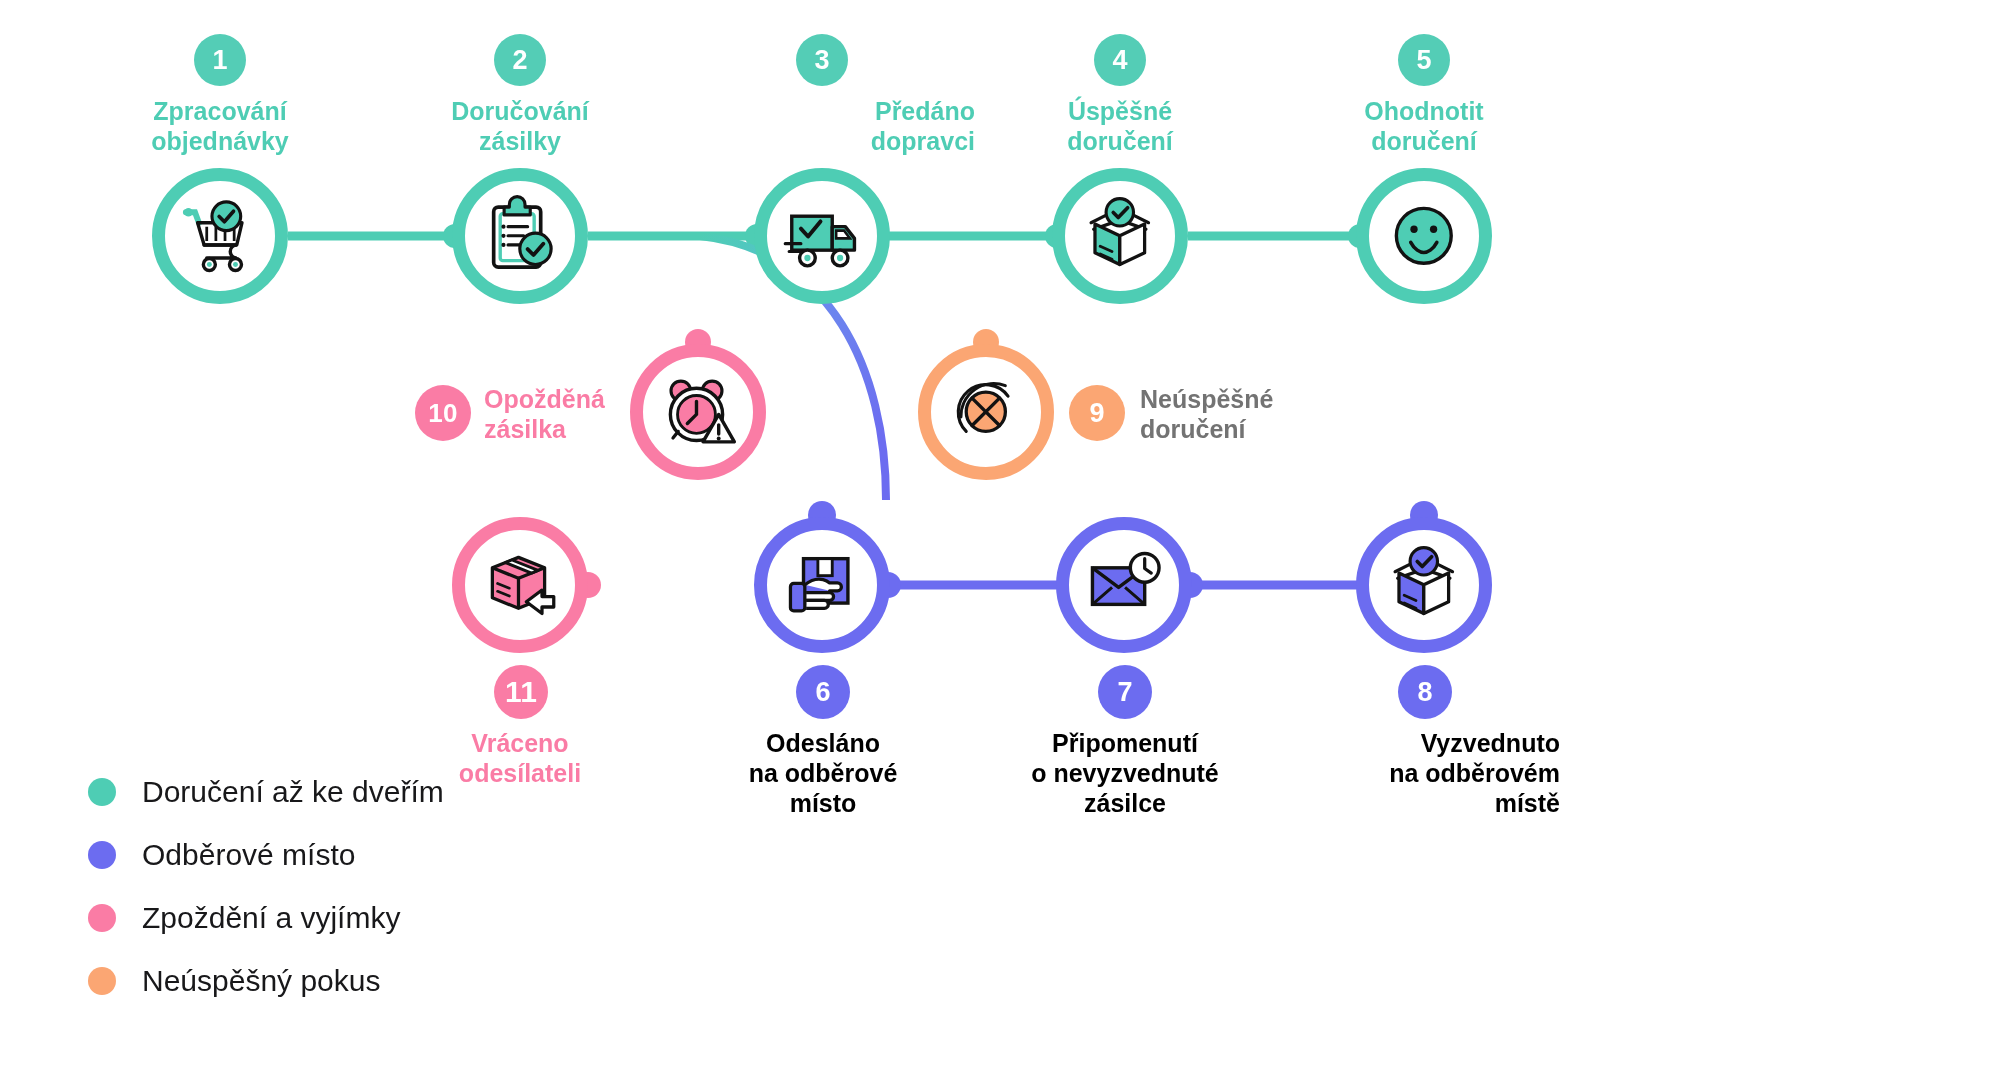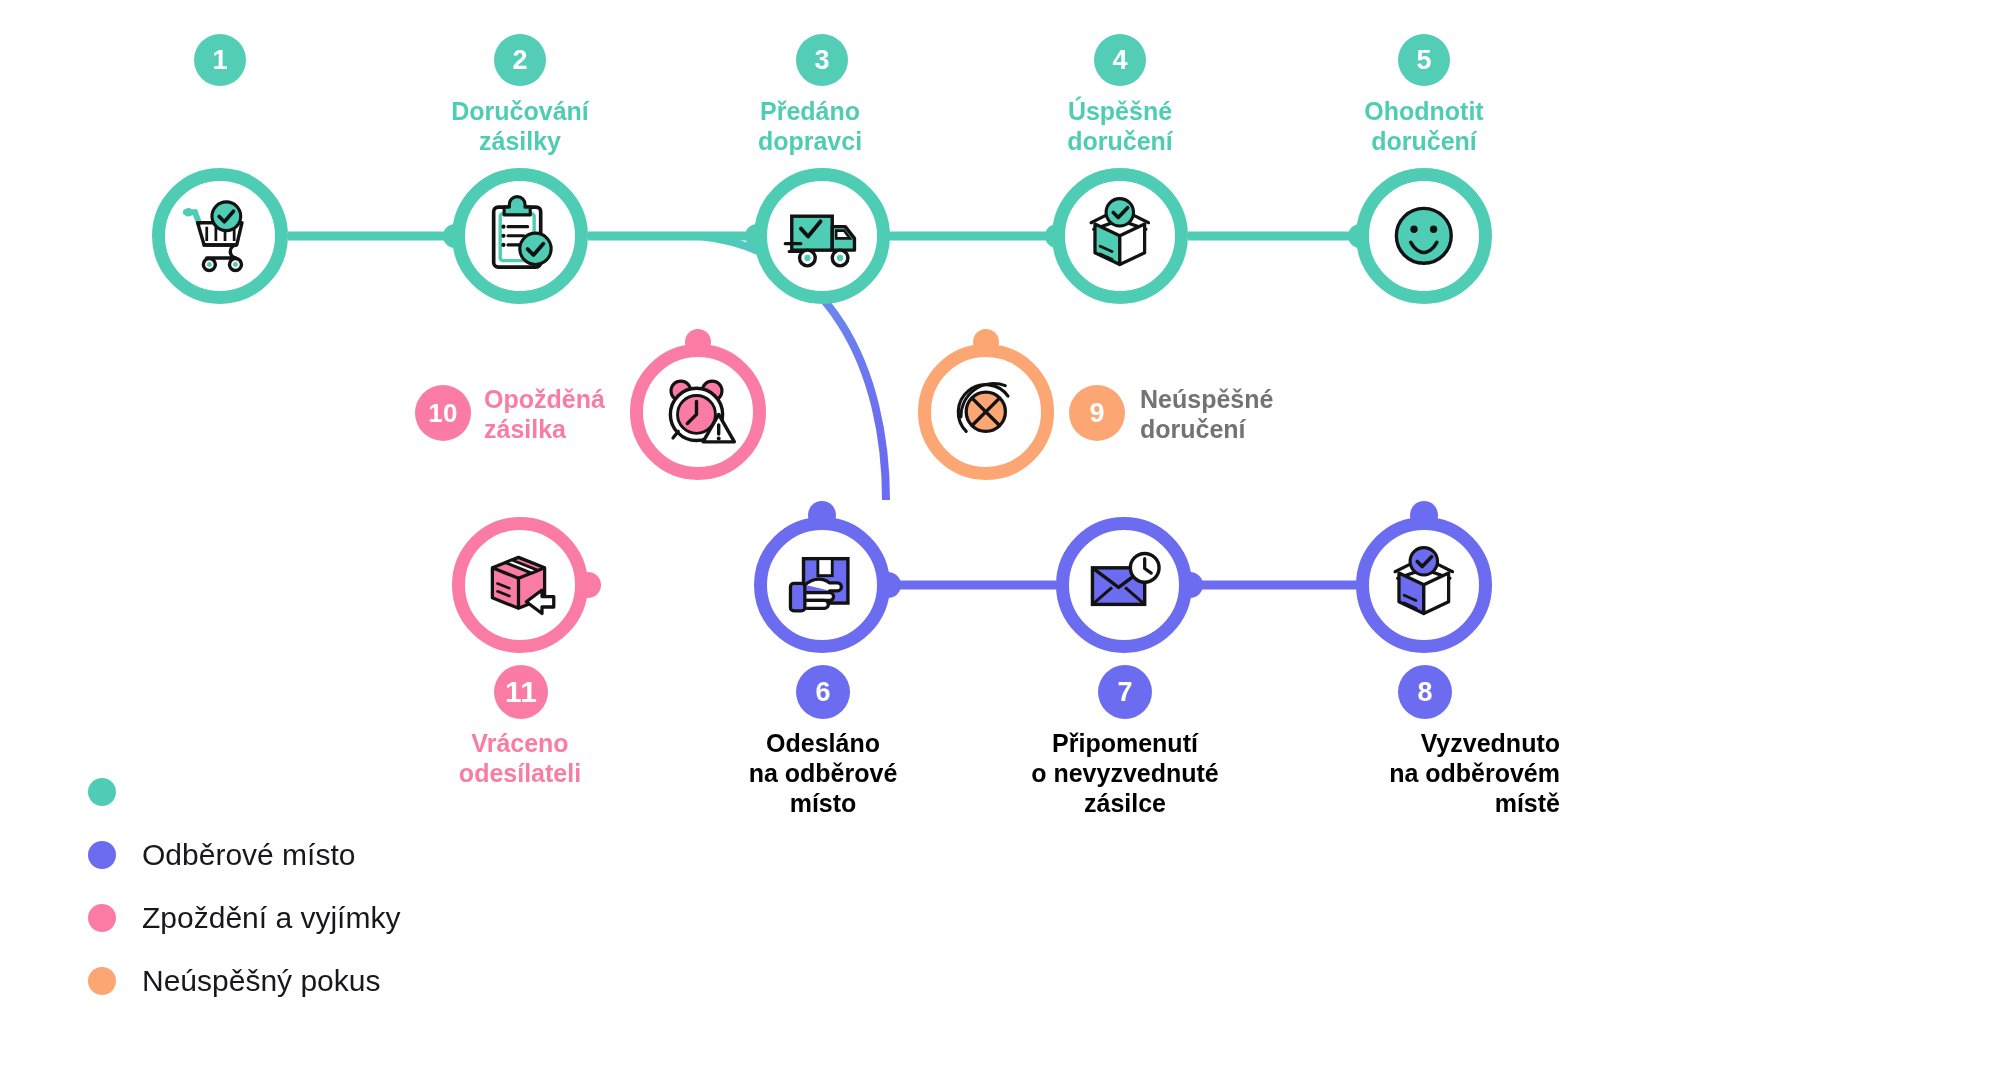--- a/index.html
+++ b/index.html
@@ -132,20 +132,22 @@
     <circle cx="588" cy="585" r="13" fill="#FA7CA5"></circle>
     <line x1="888" y1="585" x2="1060" y2="585" stroke="#6C6CF0" stroke-width="9"></line>
     <circle cx="888" cy="585" r="13" fill="#6C6CF0"></circle>
     <line x1="1190" y1="585" x2="1360" y2="585" stroke="#6C6CF0" stroke-width="9"></line>
     <circle cx="1190" cy="585" r="13" fill="#6C6CF0"></circle>
   </svg>
 
   <div class="badge teal" style="left:194px; top:34px; width:52px; height:52px; font-size:27px;">
     <span>1</span>
   </div>
+  <div class="caption teal" style="left:70px; top:96px; width:300px;">Zpracování
+objednávky</div>
   <div class="node teal" style="left:152px; top:168px; width:136px; height:136px;">
     <svg class="glyph" viewBox="0 0 64 64">
       <path d="M6 14h7l3 8" fill="none" stroke="#4ECDB4" stroke-width="4.5" stroke-linecap="round"></path>
       <circle cx="8" cy="14" r="3.2" fill="#4ECDB4"></circle>
       <path d="M15 22h34l-4 17H20z" fill="none" stroke="#121212" stroke-width="2.6" stroke-linejoin="round"></path>
       <path d="M22 25v11M29 25v11M36 25v11M43 25v11" stroke="#121212" stroke-width="2.1"></path>
       <path d="M20 39h25a5 5 0 0 0 0 10H22" fill="none" stroke="#121212" stroke-width="2.6" stroke-linecap="round"></path>
       <circle cx="24" cy="54" r="4.6" fill="none" stroke="#121212" stroke-width="2.6"></circle>
       <circle cx="24" cy="54" r="1.9" fill="#4ECDB4"></circle>
       <circle cx="44" cy="54" r="4.6" fill="none" stroke="#121212" stroke-width="2.6"></circle>
@@ -170,21 +172,21 @@
       <circle cx="19.5" cy="32" r="1.6" fill="#121212"></circle>
       <circle cx="19.5" cy="39" r="1.6" fill="#121212"></circle>
       <circle cx="44" cy="42" r="12" fill="#4ECDB4" stroke="#121212" stroke-width="2.4"></circle>
       <path d="M38 42.2l4.5 4.5 7.5-8.6" fill="none" stroke="#121212" stroke-width="2.9" stroke-linecap="round" stroke-linejoin="round"></path>
     </svg>
   </div>
 
   <div class="badge teal" style="left:796px; top:34px; width:52px; height:52px; font-size:27px;">
     <span>3</span>
   </div>
-  <div class="caption teal" style="left:660px; top:96px; width:300px;">Předáno
+  <div class="caption teal" style="left:675px; top:96px; width:300px;text-align:right;">Předáno
 dopravci</div>
   <div class="node teal" style="left:754px; top:168px; width:136px; height:136px;">
     <svg class="glyph" viewBox="0 0 64 64">
       <rect x="9" y="17" width="31" height="26" fill="#4ECDB4" stroke="#121212" stroke-width="2.6"></rect>
       <path d="M40 25h10l7 9v9H40z" fill="#4ECDB4" stroke="#121212" stroke-width="2.6" stroke-linejoin="round"></path>
       <path d="M43 28h6l4.5 6H43z" fill="#ffffff" stroke="#121212" stroke-width="2"></path>
       <path d="M16 26.5l5.5 6L31 21" fill="none" stroke="#121212" stroke-width="3" stroke-linecap="round" stroke-linejoin="round"></path>
       <path d="M4 38h12M7 44h9" stroke="#121212" stroke-width="2.4" stroke-linecap="round"></path>
       <circle cx="21" cy="49" r="6" fill="#ffffff" stroke="#121212" stroke-width="2.6"></circle>
       <circle cx="21" cy="49" r="2.4" fill="#4ECDB4"></circle>
@@ -320,20 +322,21 @@
   <div class="badge blue" style="left:1398px; top:665px; width:54px; height:54px; font-size:27px;">
     <span>8</span>
   </div>
   <div class="caption blue" style="left:1290px; top:728px; width:270px;text-align:right;">Vyzvednuto
 na odběrovém
 místě</div>
 
   <div id="legend">
     <div class="legend-row">
       <span class="legend-dot" style="background:#4ECDB4;"></span>
+      <span class="legend-label">Doručení až ke dveřím</span>
     </div>
     <div class="legend-row">
       <span class="legend-dot" style="background:#6C6CF0;"></span>
       <span class="legend-label">Odběrové místo</span>
     </div>
     <div class="legend-row">
       <span class="legend-dot" style="background:#FA7CA5;"></span>
       <span class="legend-label">Zpoždění a vyjímky</span>
     </div>
     <div class="legend-row">

